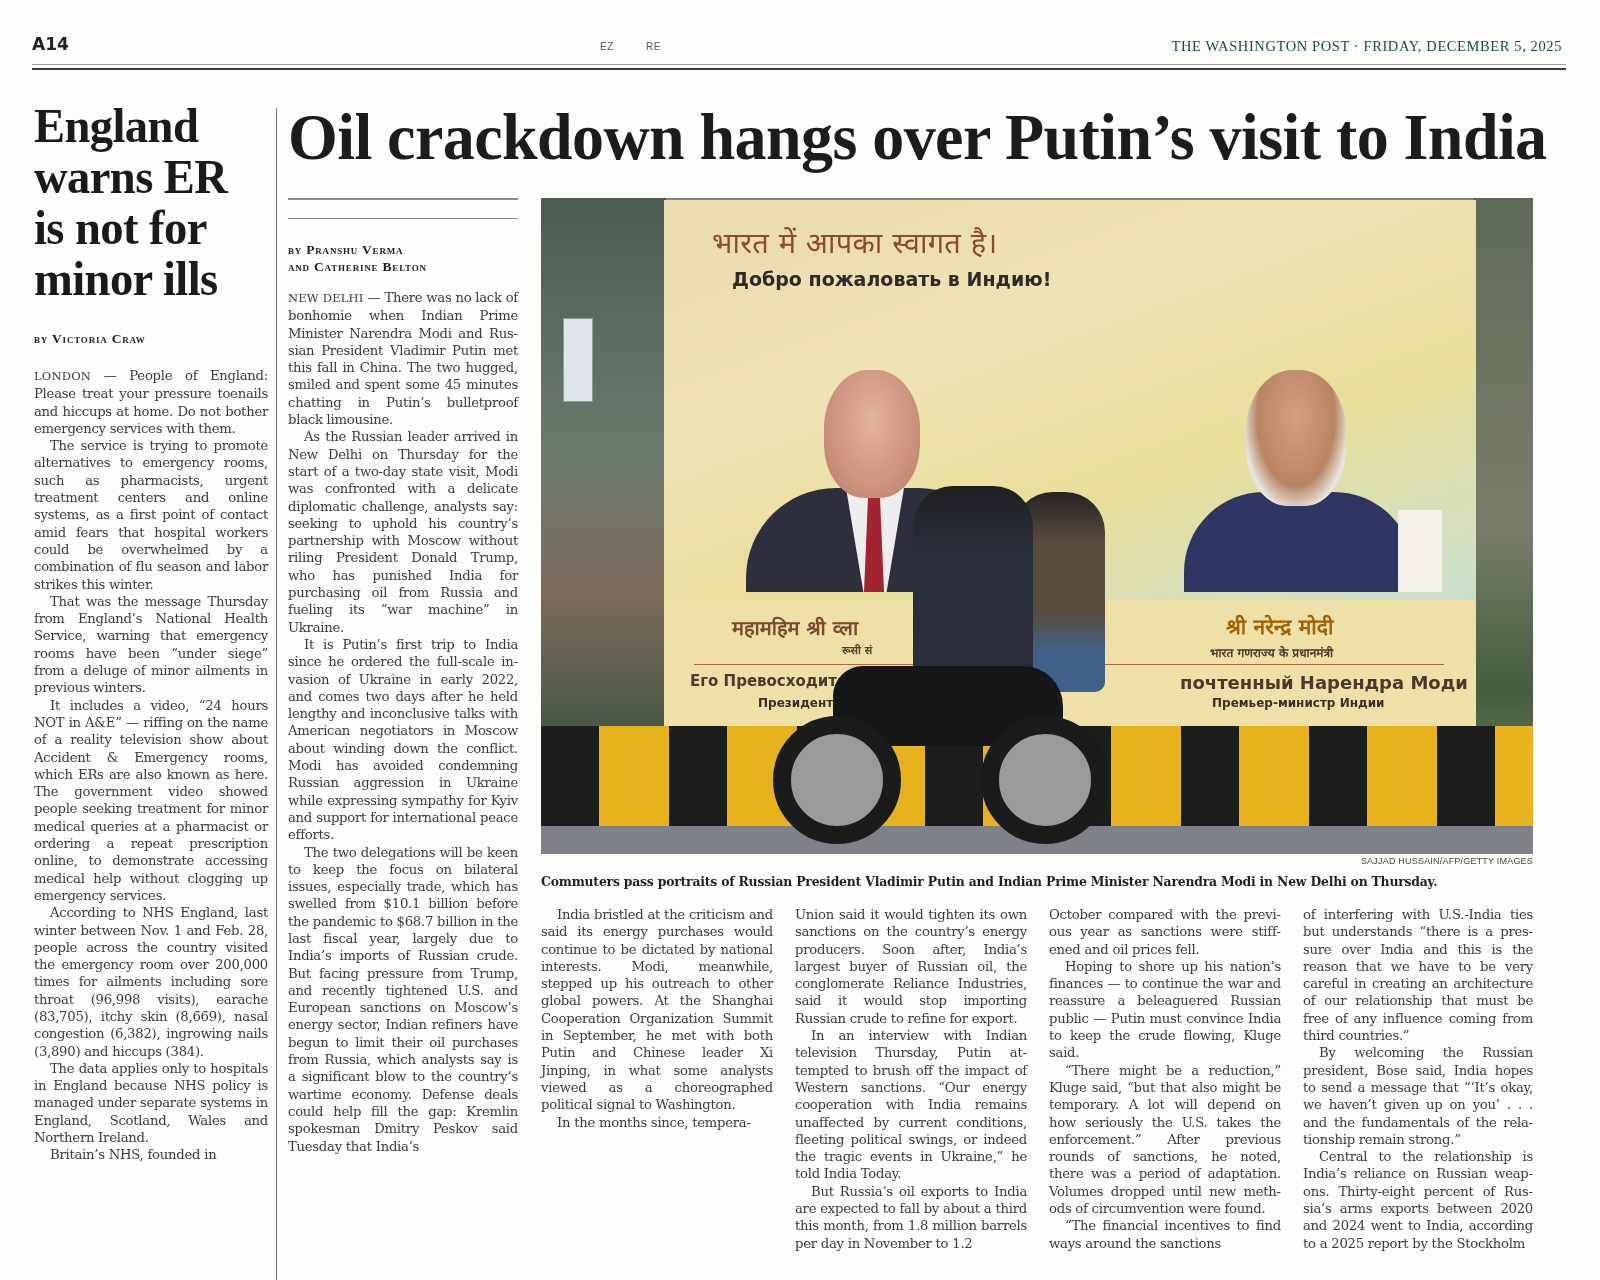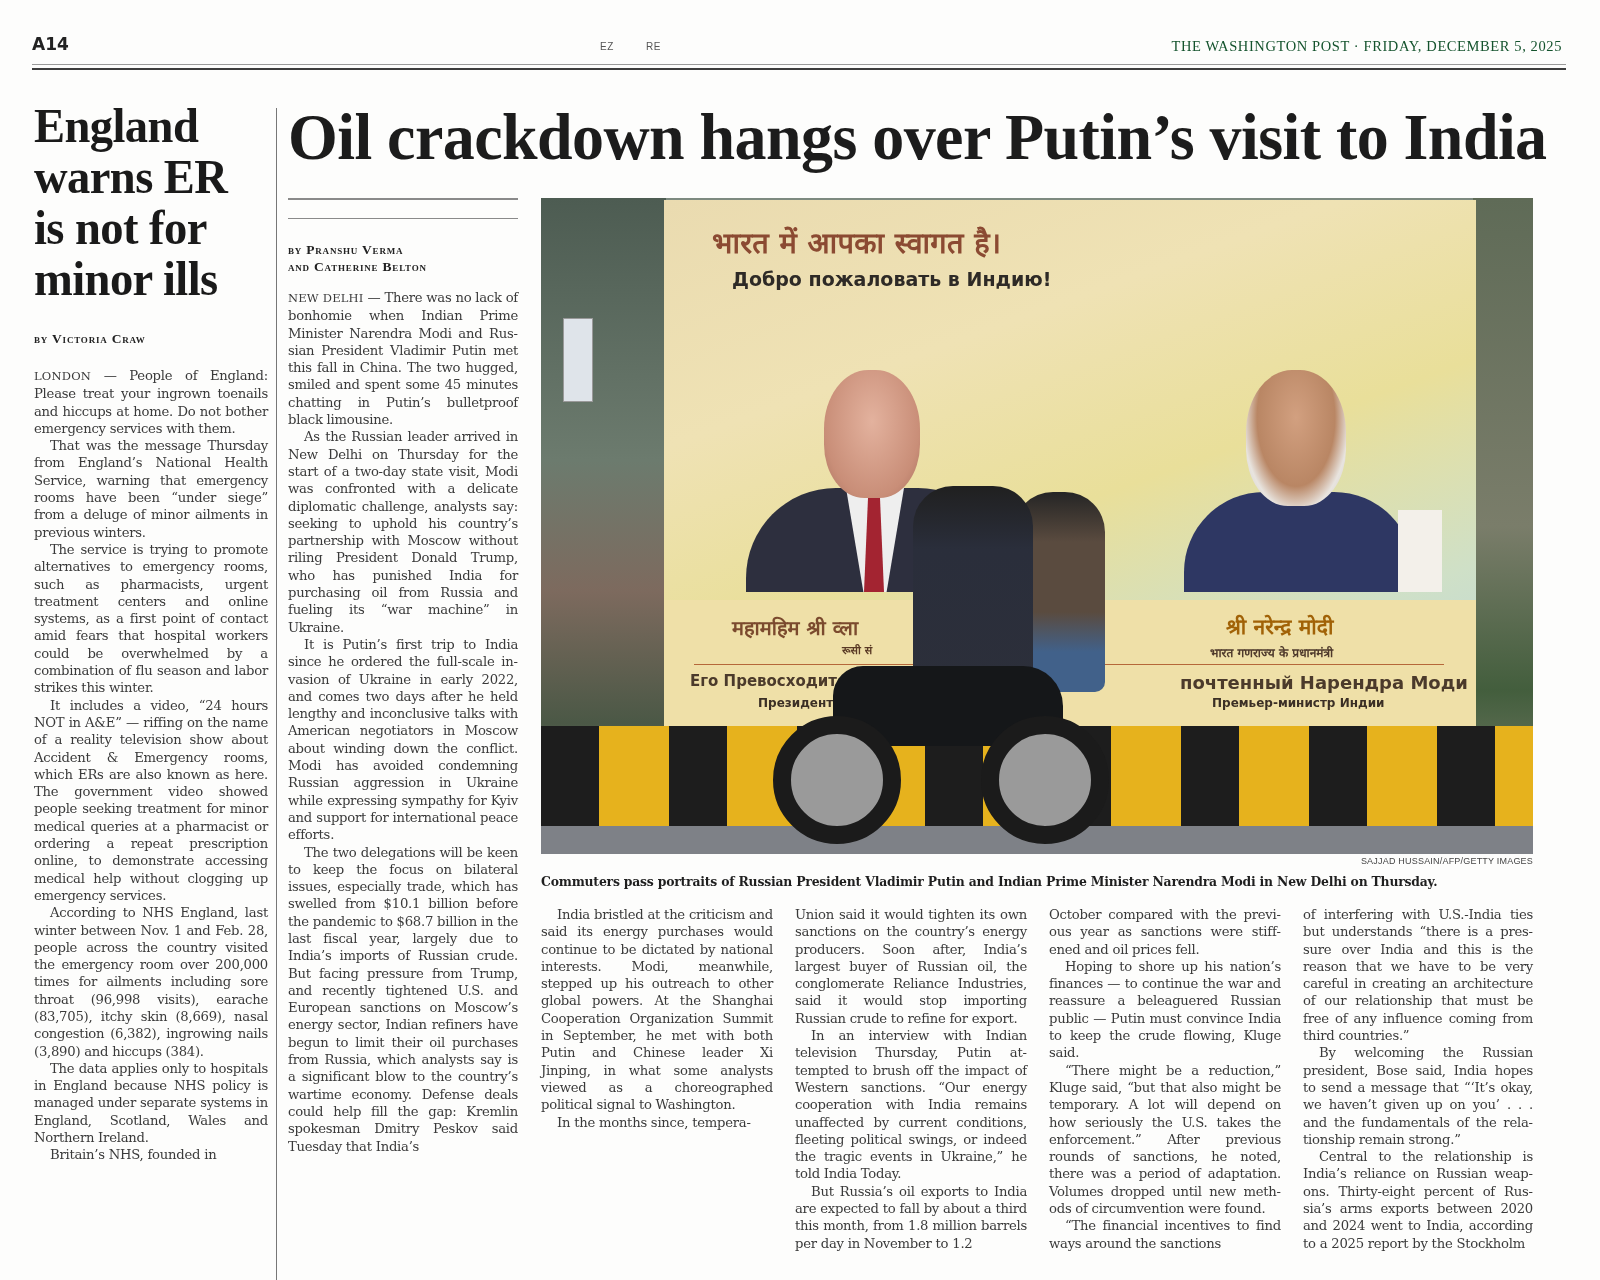--- a/index.html
+++ b/index.html
@@ -39,21 +39,21 @@
   .deck-rule.b { margin-top: 18px; border-top: 1.5px solid #8a8a8a; }
   .deck-col .byline { margin-top: 22px; line-height: 17px; }
   .deck-col .col-text { margin-top: 14px; }
 
   
   .photo { position: absolute; left: 541px; top: 198px; width: 992px; height: 656px; overflow: hidden; background: #7d8a80; }
   .photo .bg-left { position: absolute; left: 0; top: 0; width: 125px; height: 656px; background: linear-gradient(180deg,#4d5c52 0%,#6c7b6e 40%,#7d6a5e 60%,#4b5846 80%,#8a8779 100%); }
   .photo .bg-right { position: absolute; right: 0; top: 0; width: 60px; height: 656px; background: linear-gradient(180deg,#5f6b57 0%,#7a7d6a 50%,#435e3d 75%,#8a8779 100%); }
   .photo .sign-post { position: absolute; left: 22px; top: 120px; width: 30px; height: 84px; background: #dfe4ea; border: 1px solid #999; }
   .photo .billboard { position: absolute; left: 123px; top: 2px; width: 812px; height: 530px; background: linear-gradient(160deg,#eadbb0 0%,#efe2b4 30%,#e9df9a 55%,#cfe0c7 80%,#b9d7dc 100%); }
-  .photo .welcome-hi { position: absolute; left: 48px; top: 22px; font-family: "DejaVu Sans", sans-serif; font-weight: bold; font-size: 29px; color: #8b4a32; letter-spacing: .3px; }
+  .photo .welcome-hi { position: absolute; left: 48px; top: 22px; font-family: "DejaVu Sans", sans-serif; font-weight: normal; font-size: 29px; color: #8b4a32; letter-spacing: .3px; }
   .photo .welcome-ru { position: absolute; left: 68px; top: 68px; font-family: "DejaVu Sans", sans-serif; font-weight: bold; font-size: 19px; color: #2e2a26; }
   .photo .portrait { position: absolute; top: 170px; }
   .photo .portrait.putin { left: 82px; width: 262px; height: 222px; }
   .photo .portrait.modi { left: 520px; width: 258px; height: 222px; }
   .photo .head { position: absolute; border-radius: 46% 46% 42% 42%; }
   .photo .putin .head { left: 78px; top: 0; width: 96px; height: 128px; background: radial-gradient(ellipse at 50% 40%,#e3b29e 0%,#c98e78 70%,#a8705e 100%); }
   .photo .putin .body { position: absolute; left: 0; top: 118px; width: 262px; height: 104px; background: #2d2f3e; border-radius: 90px 90px 0 0; }
   .photo .putin .shirt { position: absolute; left: 100px; top: 118px; width: 58px; height: 104px; background: #eee; clip-path: polygon(0 0,100% 0,70% 100%,30% 100%); }
   .photo .putin .tie { position: absolute; left: 118px; top: 128px; width: 20px; height: 94px; background: #a32431; clip-path: polygon(20% 0,80% 0,100% 100%,0 100%); }
   .photo .modi .head { left: 62px; top: 0; width: 100px; height: 136px; background: radial-gradient(ellipse at 50% 35%,#d2a080 0%,#b98664 55%,#e8e4df 75%,#cfcac2 100%); }
@@ -100,23 +100,23 @@
 
 <article class="left-story">
   <h1>
     <div>England</div>
     <div>warns ER</div>
     <div>is not for</div>
     <div>minor ills</div>
   </h1>
   <div class="byline">by Victoria Craw</div>
   <div class="col-text">
-    <p class="lead"><span class="dateline">LONDON</span> <span>— People of England: Please treat your ingrown toe­nails and hiccups at home. Do not bother emergency services with them.</span></p>
+    <p class="lead"><span class="dateline">LONDON</span> <span>— People of England: Please treat your pressure toe­nails and hiccups at home. Do not bother emergency services with them.</span></p>
+    <p>The service is trying to pro­mote alternatives to emergency rooms, such as pharmacists, urgent treatment centers and online systems, as a first point of contact amid fears that hospital workers could be overwhelmed by a combination of flu season and labor strikes this winter.</p>
     <p>That was the message Thurs­day from England’s National Health Service, warning that emergency rooms have been “under siege” from a deluge of minor ailments in previous winters.</p>
-    <p>The service is trying to pro­mote alternatives to emergency rooms, such as pharmacists, urgent treatment centers and online systems, as a first point of contact amid fears that hospital workers could be overwhelmed by a combination of flu season and labor strikes this winter.</p>
     <p>It includes a video, “24 hours NOT in A&amp;E” — riffing on the name of a reality television show about Accident &amp; Emergency rooms, which ERs are also known as here. The government video showed people seeking treatment for minor medical queries at a pharmacist or order­ing a repeat prescription online, to demonstrate accessing medi­cal help without clogging up emergency services.</p>
     <p>According to NHS England, last winter between Nov. 1 and Feb. 28, people across the coun­try visited the emergency room over 200,000 times for ailments including sore throat (96,998 visits), earache (83,705), itchy skin (8,669), nasal congestion (6,382), ingrowing nails (3,890) and hiccups (384).</p>
     <p>The data applies only to hospi­tals in England because NHS policy is managed under sepa­rate systems in England, Scot­land, Wales and Northern Ire­land.</p>
     <p>Britain’s NHS, founded in</p>
   </div>
 </article>
 
 <div class="vsep"></div>
 
 <h1 class="main-hed">Oil crackdown hangs over Putin’s visit to India</h1>

